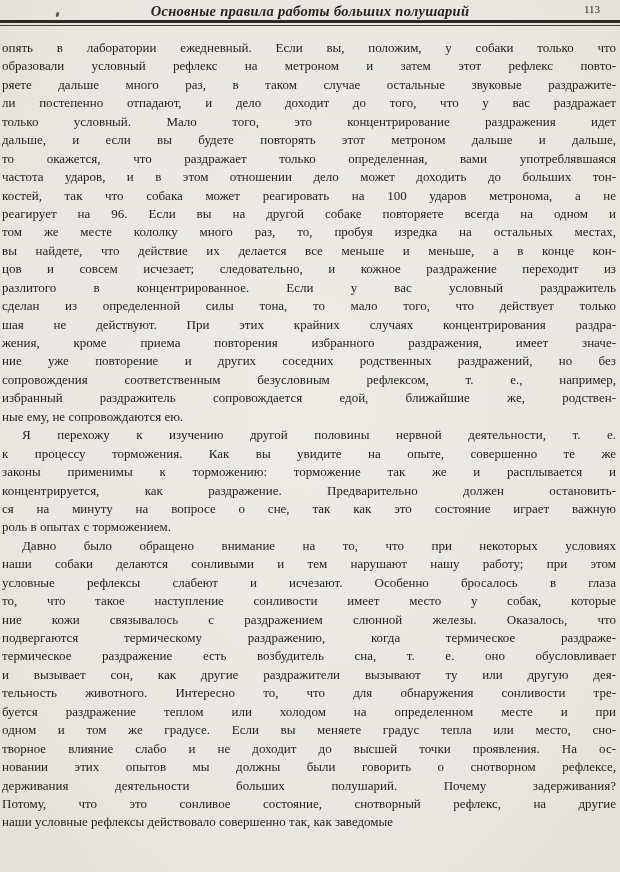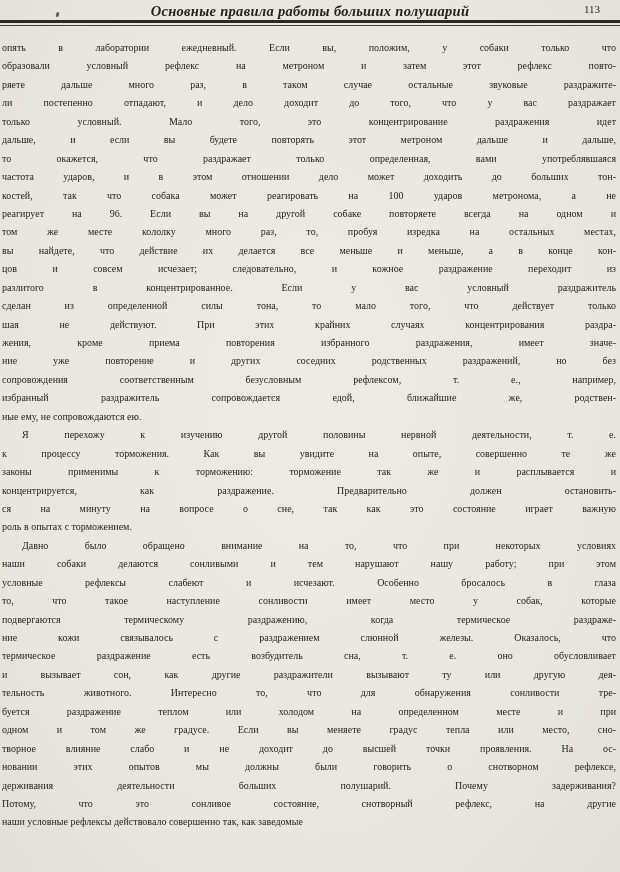--- a/index.html
+++ b/index.html
@@ -65,21 +65,21 @@
     border-top: 3px solid #2b2925;
     border-bottom: 1px solid #45423c;
   }
   .body-text {
     position: absolute;
     top: 39px;
     left: 2px;
     width: 614px;
   }
   .line {
-    font-size: 10px;
+    font-size: 13px;
     line-height: 18.45px;
     height: 18.45px;
     white-space: nowrap;
     text-align: justify;
     text-align-last: justify;
     color: #201e1b;
   }
   .line.last {
     text-align-last: left;
     white-space: normal;
@@ -123,22 +123,22 @@
       <div class="line indent">Я перехожу к изучению другой половины нервной деятельности, т. е.</div>
       <div class="line">к процессу торможения. Как вы увидите на опыте, совершенно те же</div>
       <div class="line">законы применимы к торможению: торможение так же и расплывается и</div>
       <div class="line">концентрируется, как раздражение. Предварительно должен остановить-</div>
       <div class="line">ся на минуту на вопросе о сне, так как это состояние играет важную</div>
       <div class="line last">роль в опытах с торможением.</div>
       <div class="line indent">Давно было обращено внимание на то, что при некоторых условиях</div>
       <div class="line">наши собаки делаются сонливыми и тем нарушают нашу работу; при этом</div>
       <div class="line">условные рефлексы слабеют и исчезают. Особенно бросалось в глаза</div>
       <div class="line">то, что такое наступление сонливости имеет место у собак, которые</div>
+      <div class="line">ние кожи связывалось с раздражением слюнной железы. Оказалось, что</div>
       <div class="line">подвергаются термическому раздражению, когда термическое раздраже-</div>
-      <div class="line">ние кожи связывалось с раздражением слюнной железы. Оказалось, что</div>
       <div class="line">термическое раздражение есть возбудитель сна, т. е. оно обусловливает</div>
       <div class="line">и вызывает сон, как другие раздражители вызывают ту или другую дея-</div>
       <div class="line">тельность животного. Интересно то, что для обнаружения сонливости тре-</div>
       <div class="line">буется раздражение теплом или холодом на определенном месте и при</div>
       <div class="line">одном и том же градусе. Если вы меняете градус тепла или место, сно-</div>
       <div class="line">творное влияние слабо и не доходит до высшей точки проявления. На ос-</div>
       <div class="line">новании этих опытов мы должны были говорить о снотворном рефлексе,</div>
       <div class="line">держивания деятельности больших полушарий. Почему задерживания?</div>
       <div class="line">Потому, что это сонливое состояние, снотворный рефлекс, на другие</div>
       <div class="line last">наши условные рефлексы действовало совершенно так, как заведомые</div>

